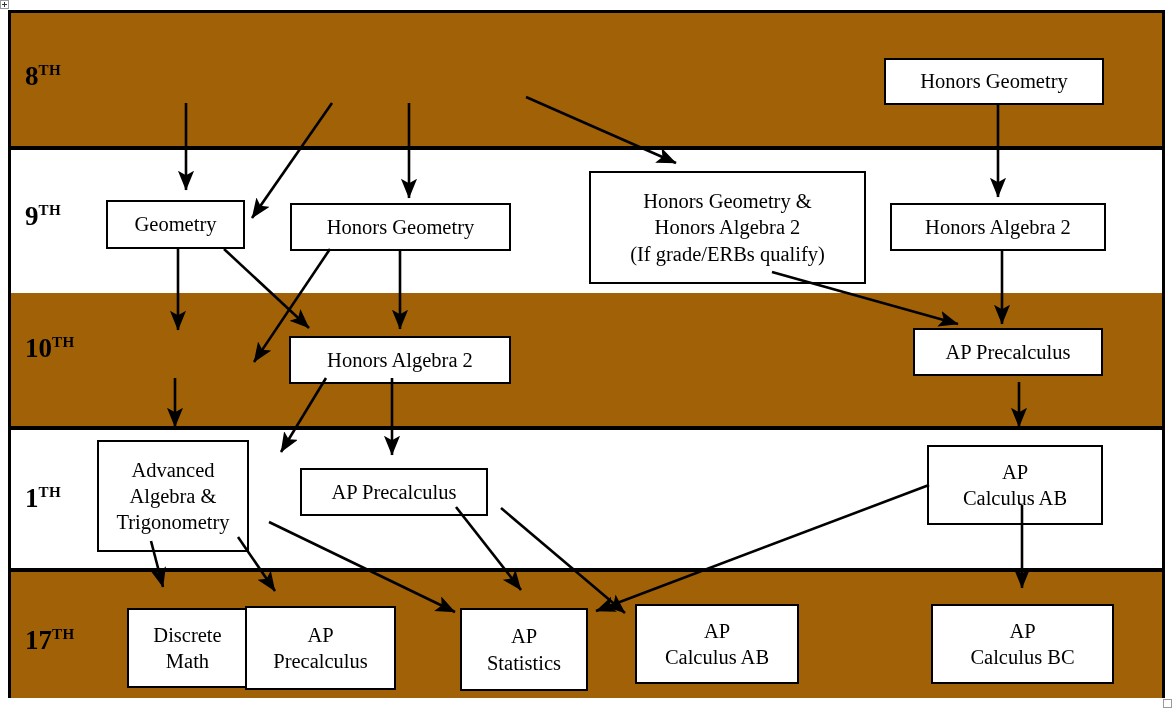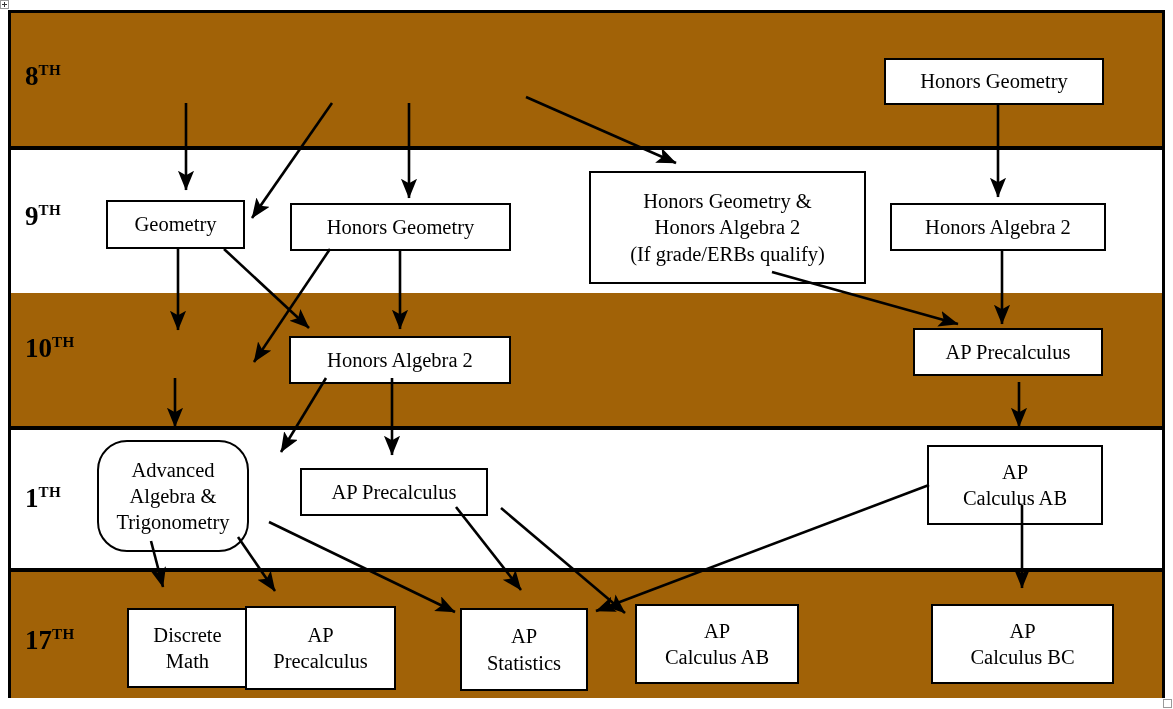--- a/index.html
+++ b/index.html
@@ -146,21 +146,21 @@
         <span>10</span><sup>TH</sup>
       </div>
       <div class="course-box" style="left:278px; top:43px; width:222px; height:48px;">Honors Algebra 2</div>
       <div class="course-box" style="left:902px; top:35px; width:190px; height:48px;">AP Precalculus</div>
     </div>
 
     <div class="grade-row row-plain" style="top:417px; height:142px;">
       <div class="grade-label" style="top:55px;">
         <span>1</span><sup>TH</sup>
       </div>
-      <div class="course-box" style="left:86px; top:10px; width:152px; height:112px; flex-direction:column;border-radius:30px;">Advanced
+      <div class="course-box" style="left:86px; top:10px; width:152px; height:112px; flex-direction:column;">Advanced
 Algebra &amp;
 Trigonometry</div>
       <div class="course-box" style="left:289px; top:38px; width:188px; height:48px;">AP Precalculus</div>
       <div class="course-box" style="left:916px; top:15px; width:176px; height:80px; flex-direction:column;">AP
 Calculus AB</div>
     </div>
 
     <div class="grade-row row-shaded last" style="top:559px; height:126px;">
       <div class="grade-label" style="top:55px;">
         <span>17</span><sup>TH</sup>

